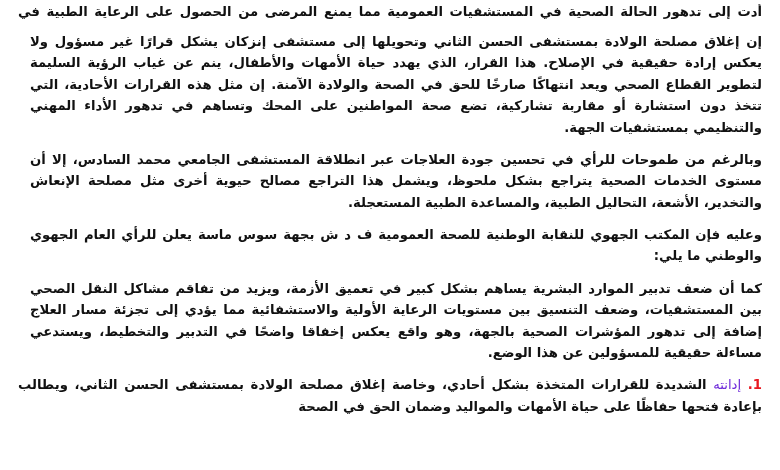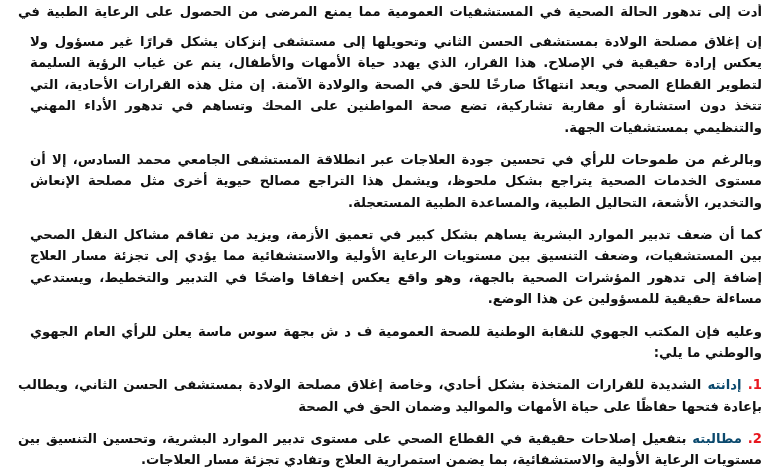--- a/index.html
+++ b/index.html
@@ -39,22 +39,22 @@
   .clip-top .para {
     margin: 0;
     position: relative;
     top: -3px;
   }
   .num {
     color: #e8171f;
     font-weight: bold;
   }
   .red {
-    color: #0c4a6e;
-    font-weight: bold;
+    color: #6d28d9;
+    font-weight: normal;
   }
   .list-item {
     font-size: 13.2px;
     line-height: 1.62;
     text-align: justify;
     text-align-last: right;
     font-weight: bold;
     margin: 0 0 11px 0;
   }
   .demand-block {
@@ -67,31 +67,27 @@
 <div class="page">
 
   <div class="clip-top">
     <p class="para">أدت إلى تدهور الحالة الصحية في المستشفيات العمومية مما يمنع المرضى من الحصول على الرعاية الطبية في ظروف آمنة ومناسبة.</p>
   </div>
 
   <p class="para">إن إغلاق مصلحة الولادة بمستشفى الحسن الثاني وتحويلها إلى مستشفى إنزكان يشكل قرارًا غير مسؤول ولا يعكس إرادة حقيقية في الإصلاح. هذا القرار، الذي يهدد حياة الأمهات والأطفال، ينم عن غياب الرؤية السليمة لتطوير القطاع الصحي ويعد انتهاكًا صارخًا للحق في الصحة والولادة الآمنة. إن مثل هذه القرارات الأحادية، التي تتخذ دون استشارة أو مقاربة تشاركية، تضع صحة المواطنين على المحك وتساهم في تدهور الأداء المهني والتنظيمي بمستشفيات الجهة.</p>
 
   <p class="para">وبالرغم من طموحات للرأي في تحسين جودة العلاجات عبر انطلاقة المستشفى الجامعي محمد السادس، إلا أن مستوى الخدمات الصحية يتراجع بشكل ملحوظ، ويشمل هذا التراجع مصالح حيوية أخرى مثل مصلحة الإنعاش والتخدير، الأشعة، التحاليل الطبية، والمساعدة الطبية المستعجلة.</p>
 
+  <p class="para">وعليه فإن المكتب الجهوي للنقابة الوطنية للصحة العمومية ف د ش بجهة سوس ماسة يعلن للرأي العام الجهوي والوطني ما يلي:</p>
+
   <p class="para">كما أن ضعف تدبير الموارد البشرية يساهم بشكل كبير في تعميق الأزمة، ويزيد من تفاقم مشاكل النقل الصحي بين المستشفيات، وضعف التنسيق بين مستويات الرعاية الأولية والاستشفائية مما يؤدي إلى تجزئة مسار العلاج إضافة إلى تدهور المؤشرات الصحية بالجهة، وهو واقع يعكس إخفاقا واضحًا في التدبير والتخطيط، ويستدعي مساءلة حقيقية للمسؤولين عن هذا الوضع.</p>
-
-  <p class="para">وعليه فإن المكتب الجهوي للنقابة الوطنية للصحة العمومية ف د ش بجهة سوس ماسة يعلن للرأي العام الجهوي والوطني ما يلي:</p>
 
   <div class="demand-block">
 
     <p class="list-item">
       <span class="num">1.</span>
       <span class="red">إدانته</span><span> الشديدة للقرارات المتخذة بشكل أحادي، وخاصة إغلاق مصلحة الولادة بمستشفى الحسن الثاني، ويطالب بإعادة فتحها حفاظًا على حياة الأمهات والمواليد وضمان الحق في الصحة</span>
     </p>
 
-    <p class="list-item">
-      <span class="num">2.</span>
-      <span class="red">مطالبته</span><span> بتفعيل إصلاحات حقيقية في القطاع الصحي على مستوى تدبير الموارد البشرية، وتحسين التنسيق بين مستويات الرعاية الأولية والاستشفائية، بما يضمن استمرارية العلاج وتفادي تجزئة مسار العلاجات.</span>
-    </p>
 
   </div>
 
 </div>
 
 </body></html>

